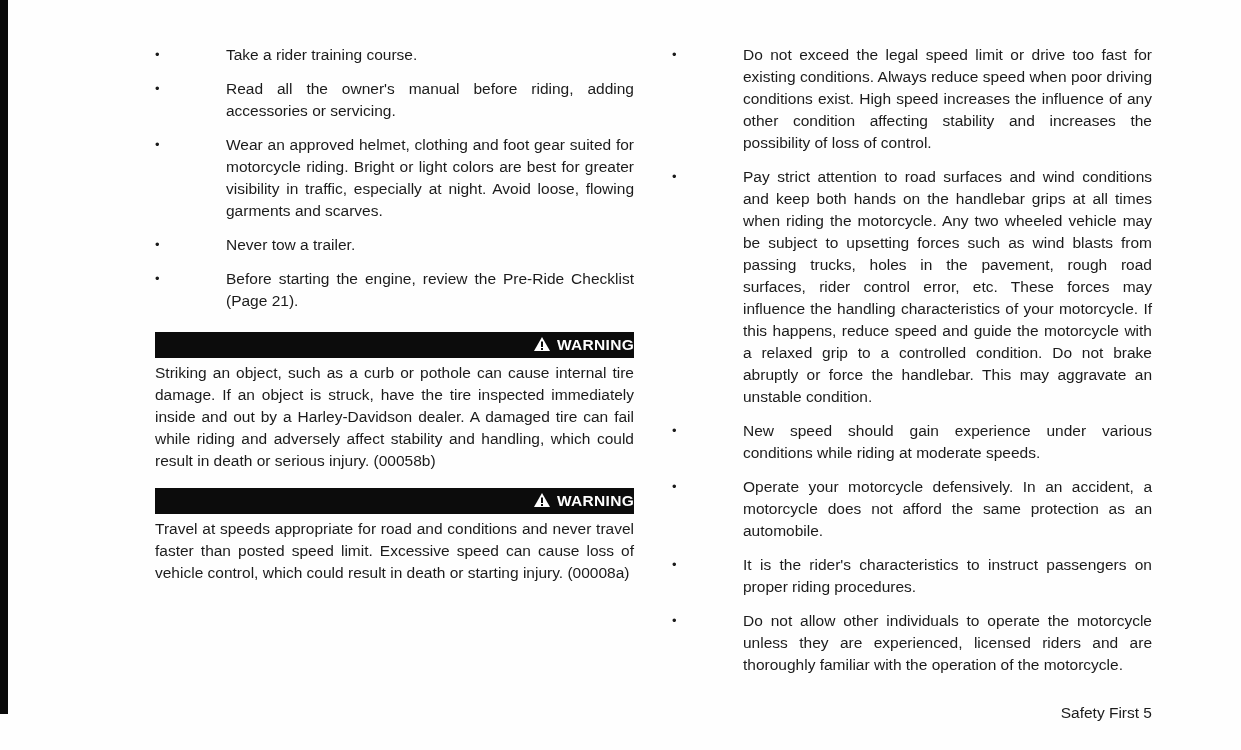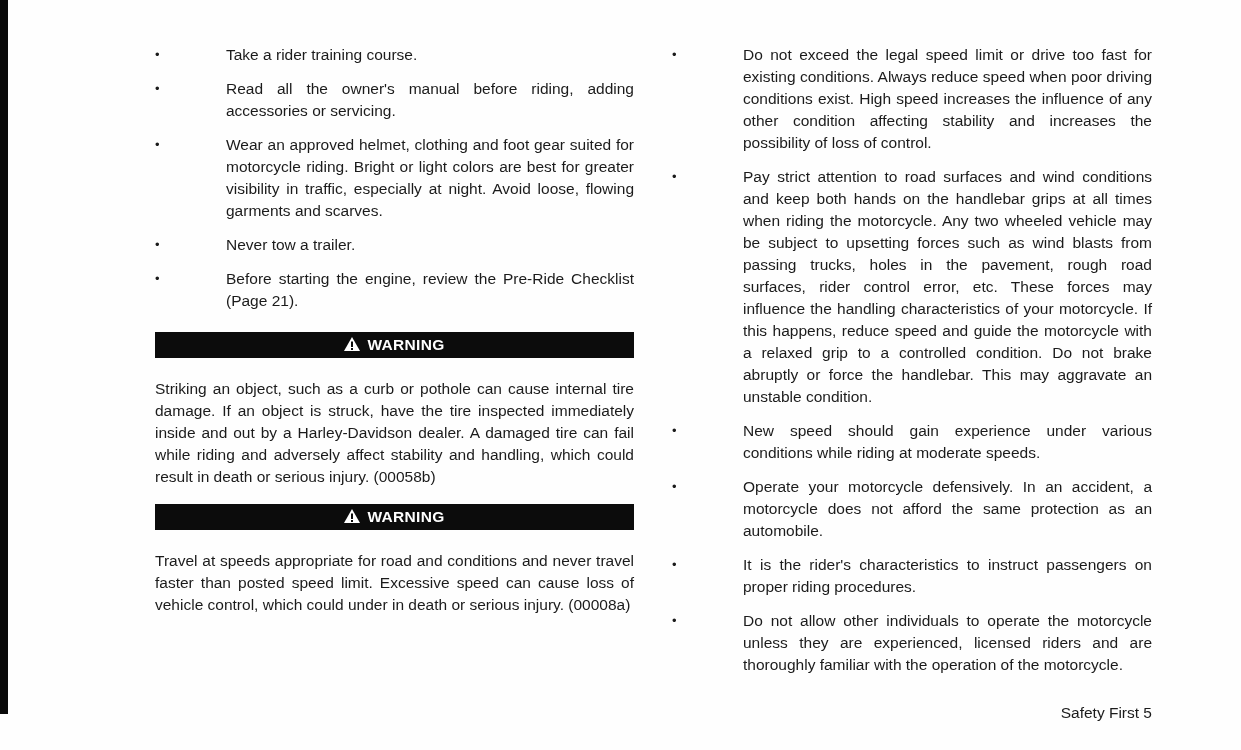--- a/index.html
+++ b/index.html
@@ -55,23 +55,23 @@
 
   .warning { margin-top: 20px; }
   .warning + .warning { margin-top: 16px; }
   .banner {
     background: #0c0c0c;
     color: #ffffff;
     font-weight: bold;
     font-size: 15.5px;
     height: 26px;
     line-height: 26px;
-    text-align: center;
+    text-align: right;
     letter-spacing: 0.3px;
-    margin-bottom: 20px;
+    margin-bottom: 4px;
   }
   .banner .w-icon {
     display: inline-block;
     vertical-align: -1px;
     margin-right: 7px;
   }
   .w-body {
     margin: 0;
     font-weight: normal;
     text-align: justify;
@@ -128,21 +128,21 @@
     </div>
 
     <div class="warning">
       <div class="banner">
         <span class="w-icon"><svg width="16" height="14" viewBox="0 0 16 14">
               <path d="M8 0 L16 14 L0 14 Z" fill="#ffffff"></path>
               <rect x="7" y="4.5" width="2" height="5.5" fill="#0c0c0c"></rect>
               <rect x="7" y="11" width="2" height="2" fill="#0c0c0c"></rect>
             </svg></span><span>WARNING</span>
       </div>
-      <p class="w-body">Travel at speeds appropriate for road and conditions and never travel faster than posted speed limit. Excessive speed can cause loss of vehicle control, which could under in death or serious injury. (00008a)</p>
+      <p class="w-body">Travel at speeds appropriate for road and conditions and never travel faster than posted speed limit. Excessive speed can cause loss of vehicle control, which could result in death or starting injury. (00008a)</p>
     </div>
 
   </div>
 
   <div class="col col-right">
 
     <div class="bullet">
       <span class="marker">•</span>
       <span class="text">Do not exceed the legal speed limit or drive too fast for existing conditions. Always reduce speed when poor driving conditions exist. High speed increases the influence of any other condition affecting stability and increases the possibility of loss of control.</span>
     </div>

